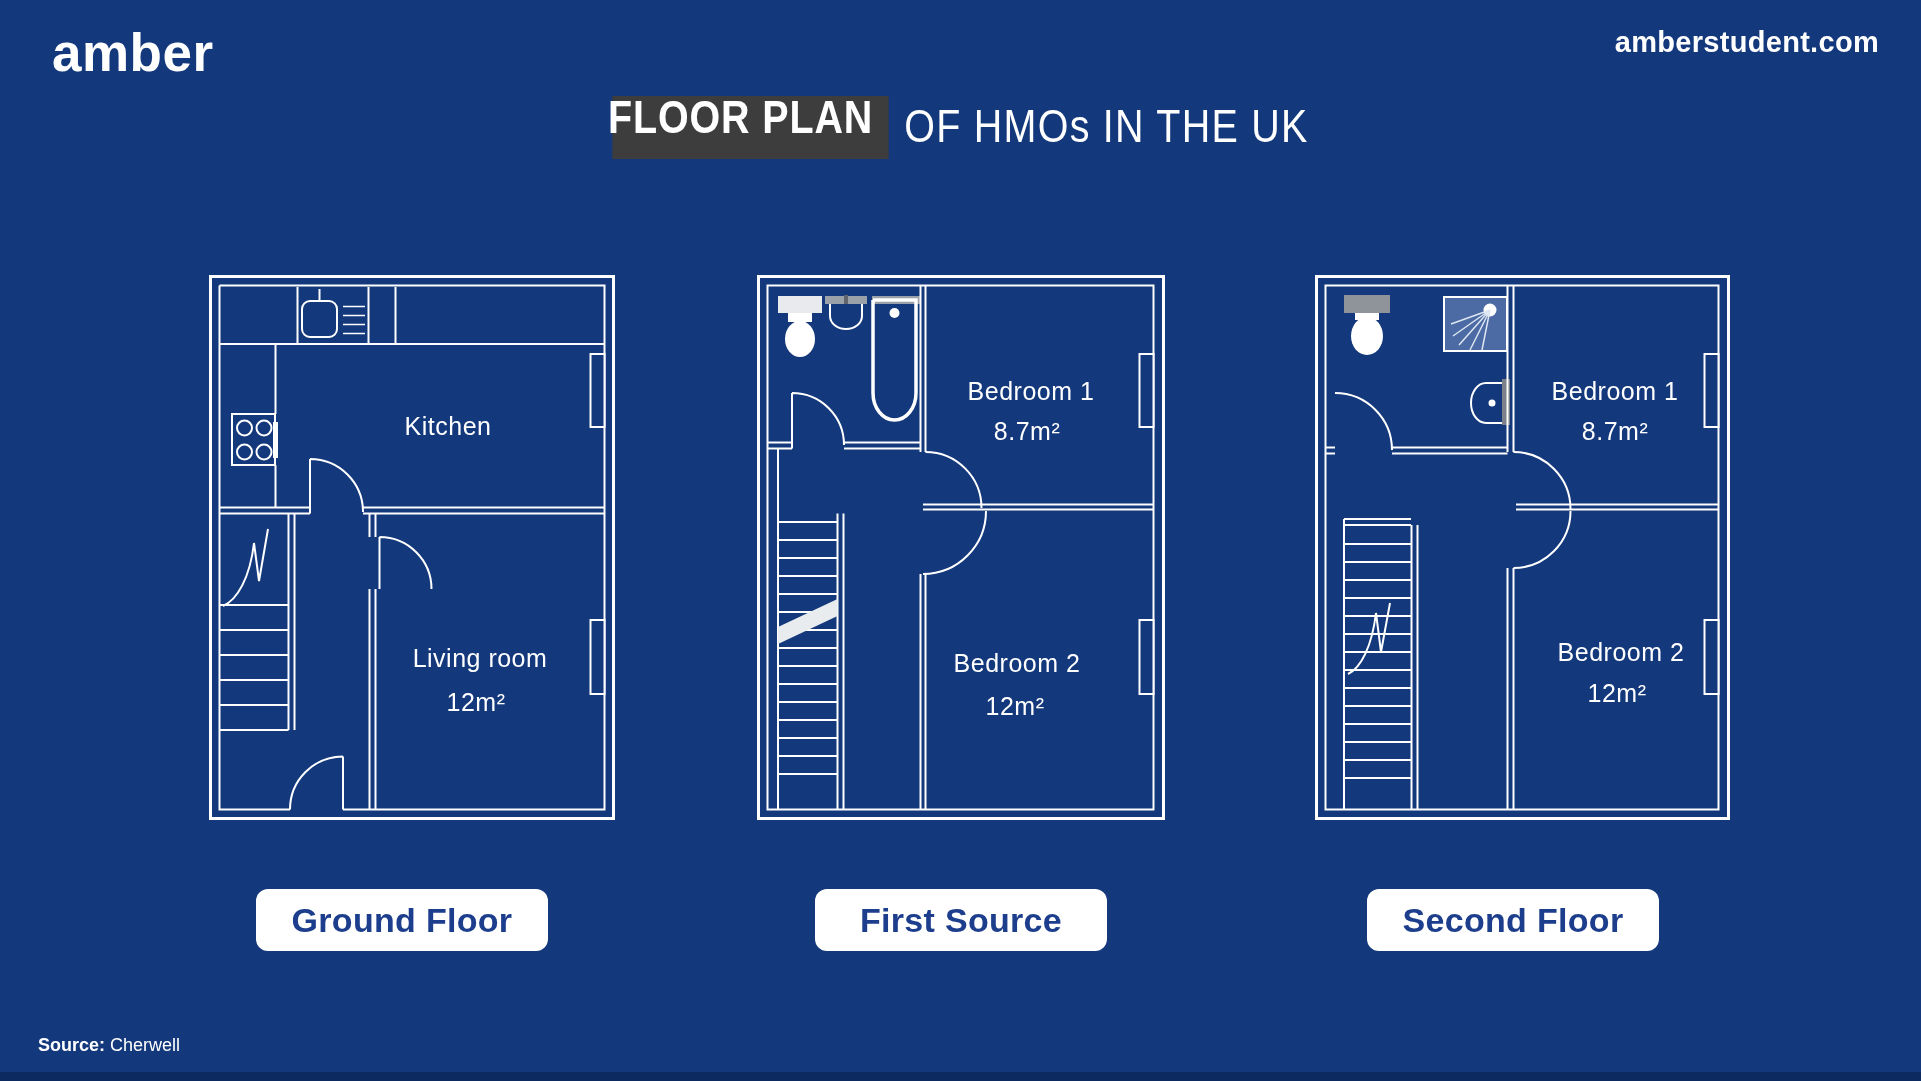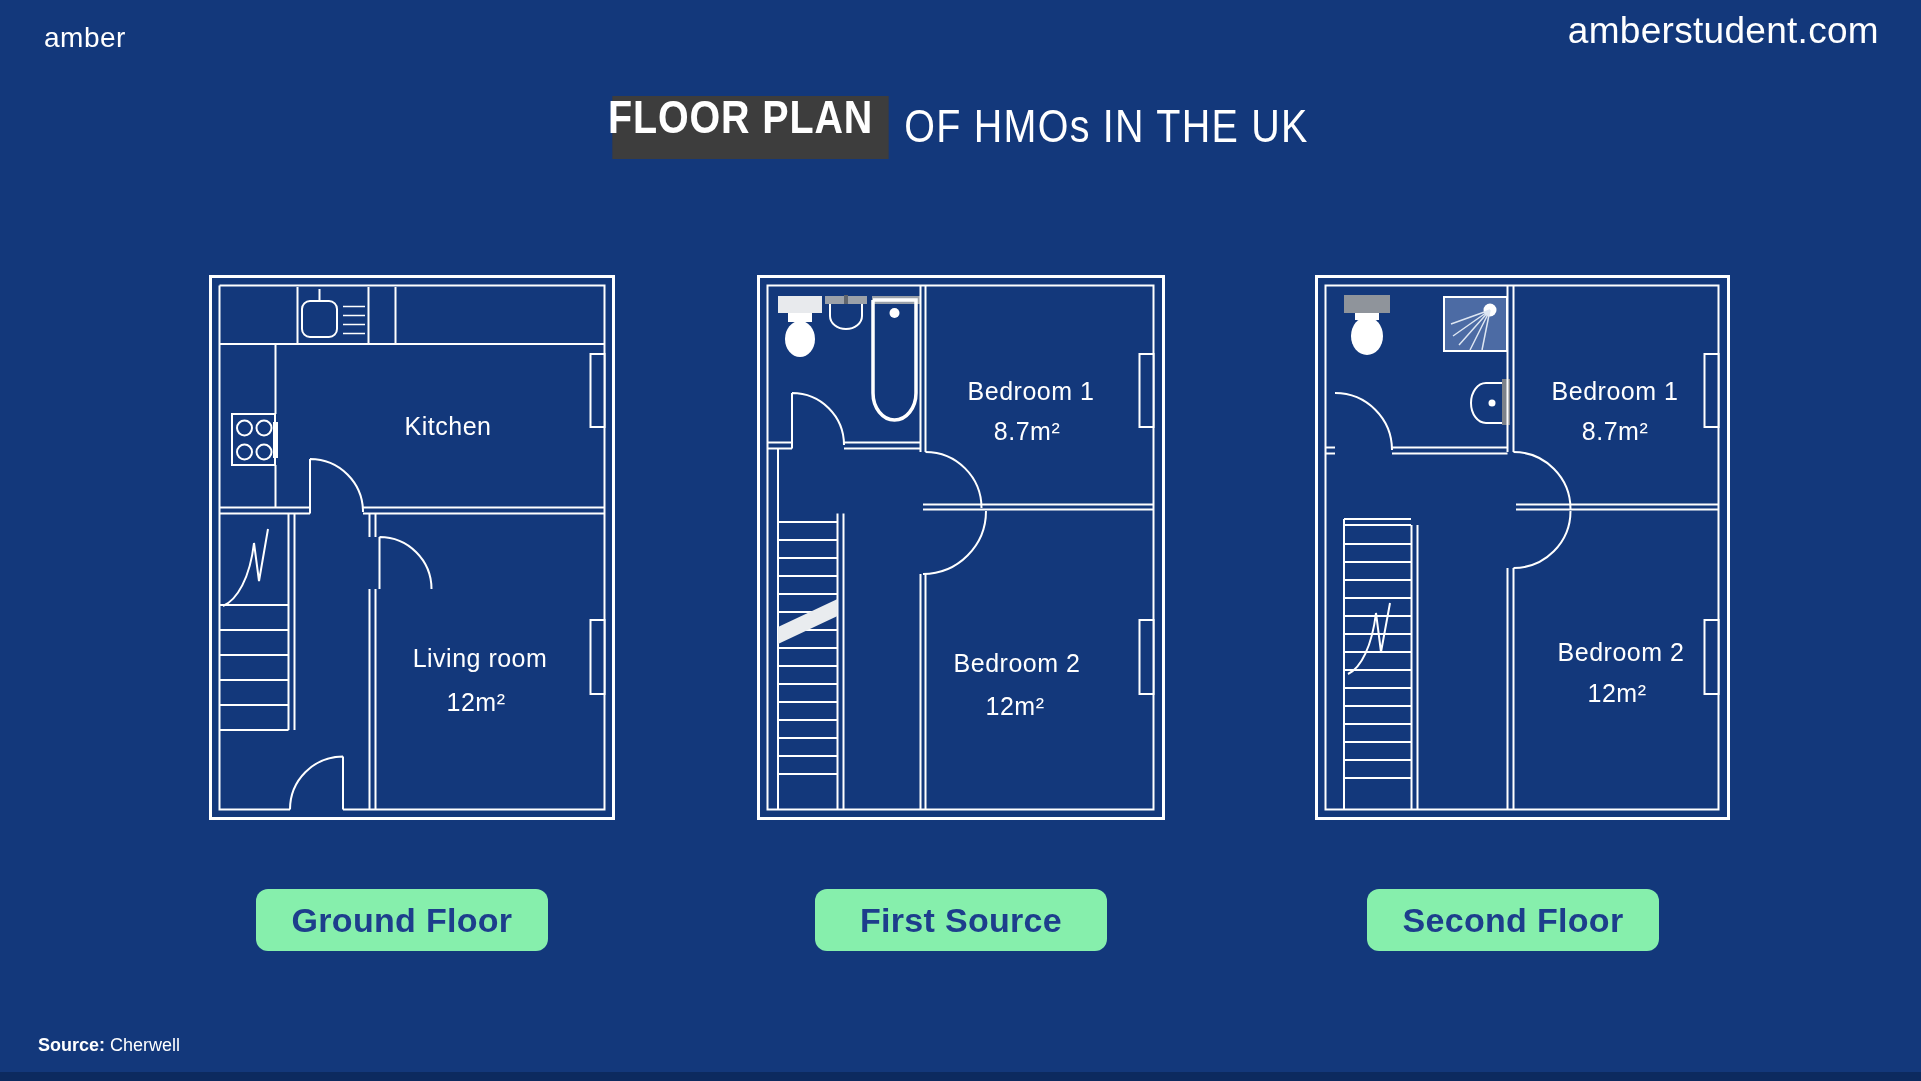--- a/index.html
+++ b/index.html
@@ -6,26 +6,26 @@
   body{
     position:relative;
     width:1921px;height:1081px;
     background:#13387b;
     overflow:hidden;
     font-family:"Liberation Sans",sans-serif;
     color:#fff;
   }
   
   .logo{
-    position:absolute;left:44px;top:22px;
-    font-size:28px;font-weight:400;letter-spacing:.5px;
+    position:absolute;left:52px;top:22px;
+    font-size:53px;font-weight:700;letter-spacing:.5px;
   }
   .website{
-    position:absolute;right:42px;top:10px;
-    font-size:37px;font-weight:400;letter-spacing:.3px;
+    position:absolute;right:42px;top:26px;
+    font-size:29px;font-weight:700;letter-spacing:.3px;
   }
   
   .title-wrap{
     position:absolute;top:96px;left:0;width:100%;
     display:flex;justify-content:center;align-items:baseline;gap:18px;
     transform:scaleX(.84);
     white-space:nowrap;
   }
   .title-hl{
     background:#3d3d3d;display:inline-block;
@@ -41,21 +41,21 @@
   
   .plan{position:absolute;top:275px}
   .plan svg{display:block}
   .plan text{
     font-family:"Liberation Sans",sans-serif;
     font-size:25px;fill:#ffffff;text-anchor:middle;letter-spacing:.5px;
   }
   
   .pill{
     position:absolute;top:889px;width:292px;height:62px;
-    background:#86efac;border-radius:12px;
+    background:#ffffff;border-radius:12px;
     display:flex;align-items:center;justify-content:center;
     font-size:34px;font-weight:700;color:#1d3e8c;letter-spacing:.3px;
   }
   .pill.g{left:256px}.pill.f{left:815px}.pill.s{left:1367px}
   
   .source{
     position:absolute;left:38px;top:1035px;
     font-size:18px;font-weight:400;
   }
   .source b{font-weight:700}

